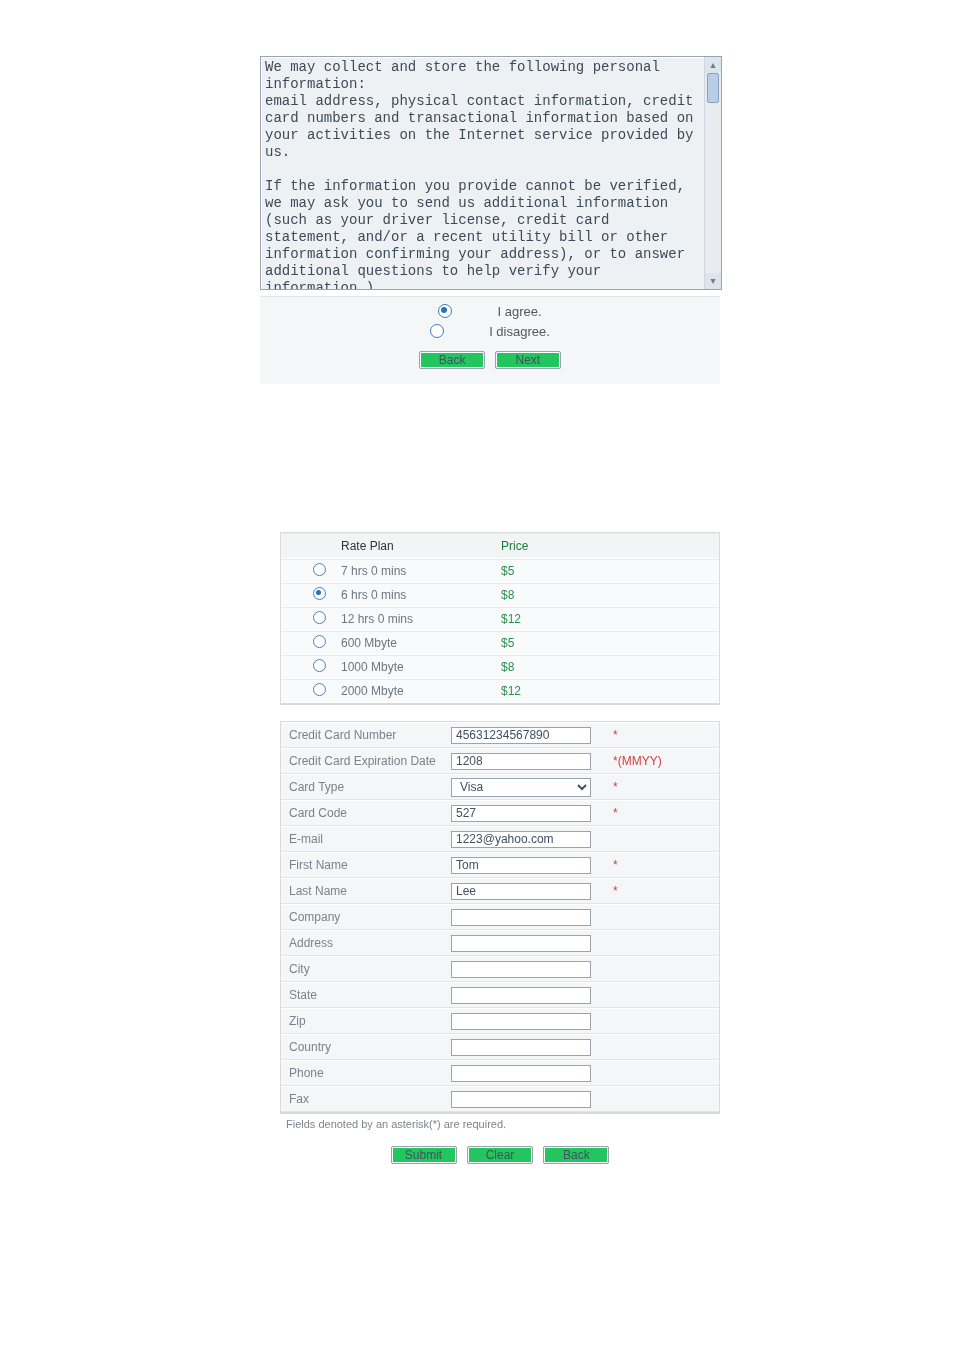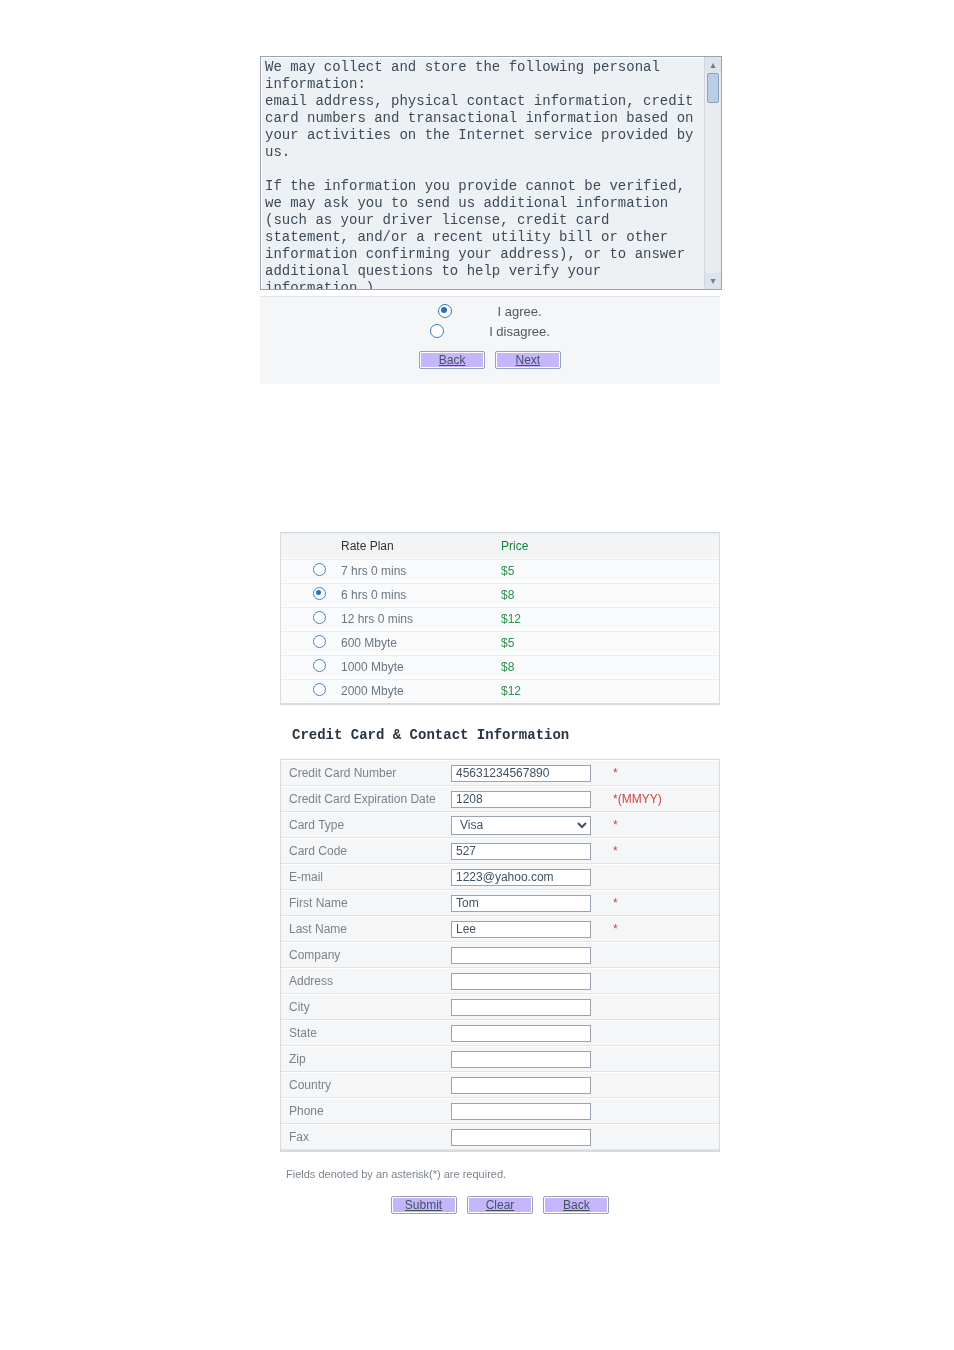--- a/index.html
+++ b/index.html
@@ -82,27 +82,26 @@
     position:absolute; left:2px; top:2px;
     width:6px; height:6px; border-radius:50%;
     background:#2a70b8;
   }
   .btn {
     display: inline-block;
     min-width: 48px;
     padding: 1px 8px;
     font-size: 12px;
     color: #415261;
-    background: #c4b5fd;
+    background: #22c55e;
     border: 1px solid #97a3af;
     border-radius: 2px;
     box-shadow: inset 0 0 0 1px #fff;
     margin: 4px 3px 9px 3px;
     text-align: center;
-    text-decoration: underline;
   }
   .btn-row { margin-top: 6px; }
 
   
   .panel2 {
     position: absolute;
     left: 280px;
     top: 532px;
     width: 440px;
   }
@@ -181,21 +180,21 @@
     background: #fff;
     color: #405162;
     box-sizing: border-box;
   }
   .form-row .fld select { height: 19px; }
   .form-row .mark { color: #d04040; font-size: 12px; padding-left: 2px; white-space:nowrap; }
 
   .note {
     font-size: 11px;
     color: #7b858e;
-    margin: 16px 0 0 6px;
+    margin: 4px 0 0 6px;
   }
   .btn-row2 { text-align: center; margin-top: 12px; }
 </style>
 </head>
 <body>
 <div class="page">
 
 <div class="panel1">
   <div class="terms-box">
     <div class="terms-text">We may collect and store the following personal
@@ -276,21 +275,20 @@
       <span></span>
     </div>
     <div class="rate-row">
       <span class="cell-radio"><span class="radio2"></span></span>
       <span class="cell-plan">2000 Mbyte</span>
       <span class="cell-price">$12</span>
       <span></span>
     </div>
   </div>
 
-  <div class="sec-title">Credit Card &amp; Contact Information</div>
 
   <div class="form-table">
 
     <div class="form-row">
       <span class="lbl">Credit Card Number</span>
       <span class="fld"><input value="45631234567890" style=""></span>
       <span class="mark">*</span>
     </div>
 
     <div class="form-row">

